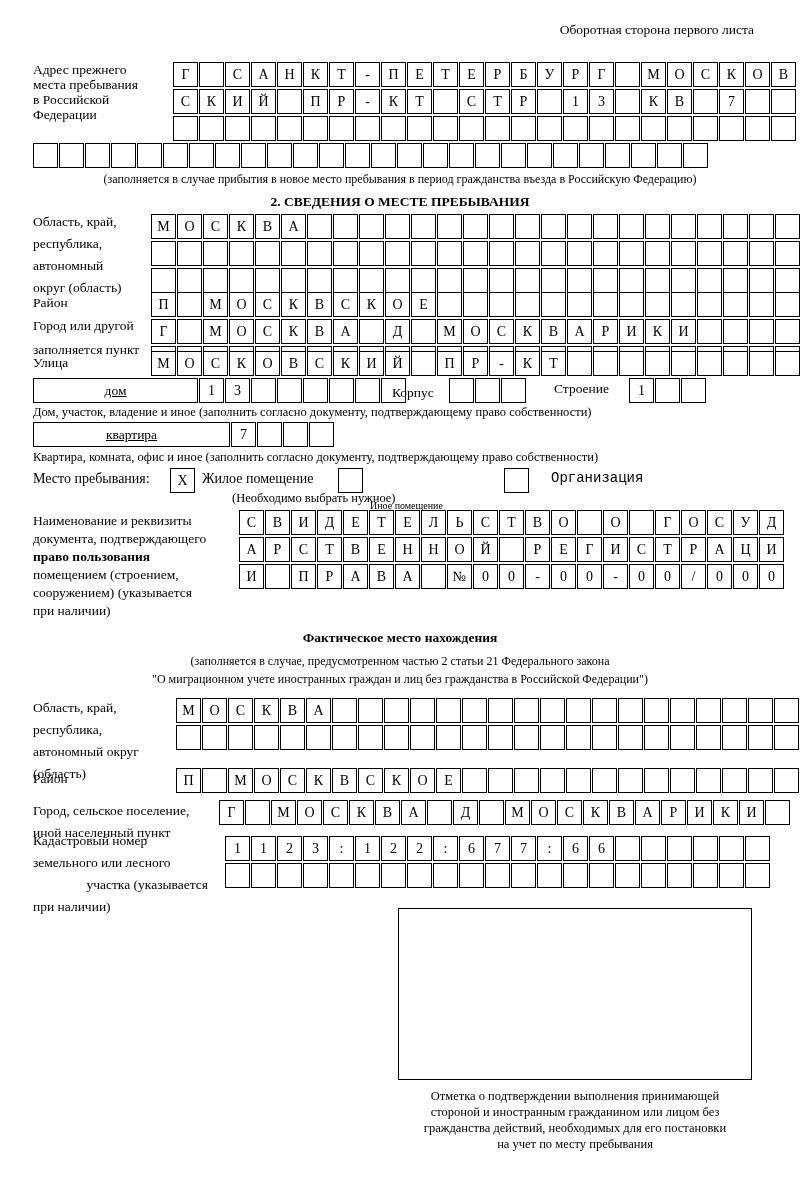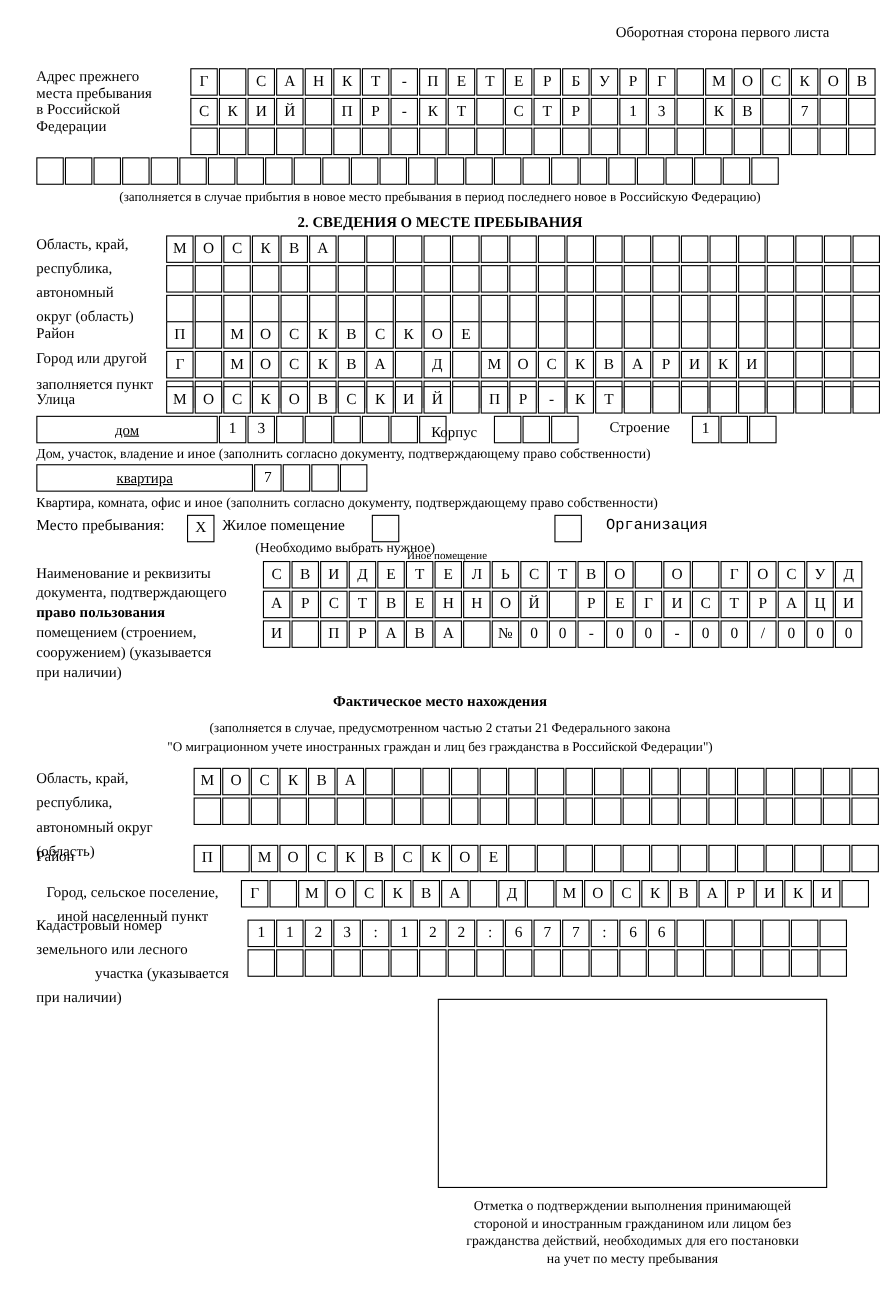--- a/index.html
+++ b/index.html
@@ -202,21 +202,21 @@
     <div class="cell"></div>
     <div class="cell"></div>
     <div class="cell"></div>
     <div class="cell"></div>
     <div class="cell"></div>
     <div class="cell"></div>
     <div class="cell"></div>
     <div class="cell"></div>
   </div>
 
-  <div class="abs note" style="left:0; top:172px; width:800px;">(заполняется в случае прибытия в новое место пребывания в период последнего новое в Российскую Федерацию)</div>
+  <div class="abs note" style="left:0; top:172px; width:800px;">(заполняется в случае прибытия в новое место пребывания в период гражданства въезда в Российскую Федерацию)</div>
 
   <div class="abs section-title" style="left:0; top:194px; width:800px;">2. СВЕДЕНИЯ О МЕСТЕ ПРЕБЫВАНИЯ</div>
 
   <div class="abs label label-multiline" style="left:33px; top:214px; width:140px;">
     <div>Область, край,</div>
     <div style="margin-top:7px;">республика,</div>
     <div style="margin-top:7px;">автономный</div>
     <div style="margin-top:7px;">округ (область)</div>
   </div>
 
@@ -628,21 +628,21 @@
     <div class="cell"></div>
     <div class="cell"></div>
     <div class="cell"></div>
     <div class="cell"></div>
     <div class="cell"></div>
     <div class="cell"></div>
     <div class="cell"></div>
     <div class="cell"></div>
   </div>
 
-  <div class="abs label label-multiline" style="left:33px; top:803px; width:175px;text-align:center;">
+  <div class="abs label label-multiline" style="left:33px; top:803px; width:175px;">
     <div>Город, сельское поселение,</div>
     <div style="margin-top:7px;">иной населенный пункт</div>
   </div>
   <div class="abs boxes" style="left:219px; top:800px;">
     <div class="cell">Г</div>
     <div class="cell"></div>
     <div class="cell">М</div>
     <div class="cell">О</div>
     <div class="cell">С</div>
     <div class="cell">К</div>

